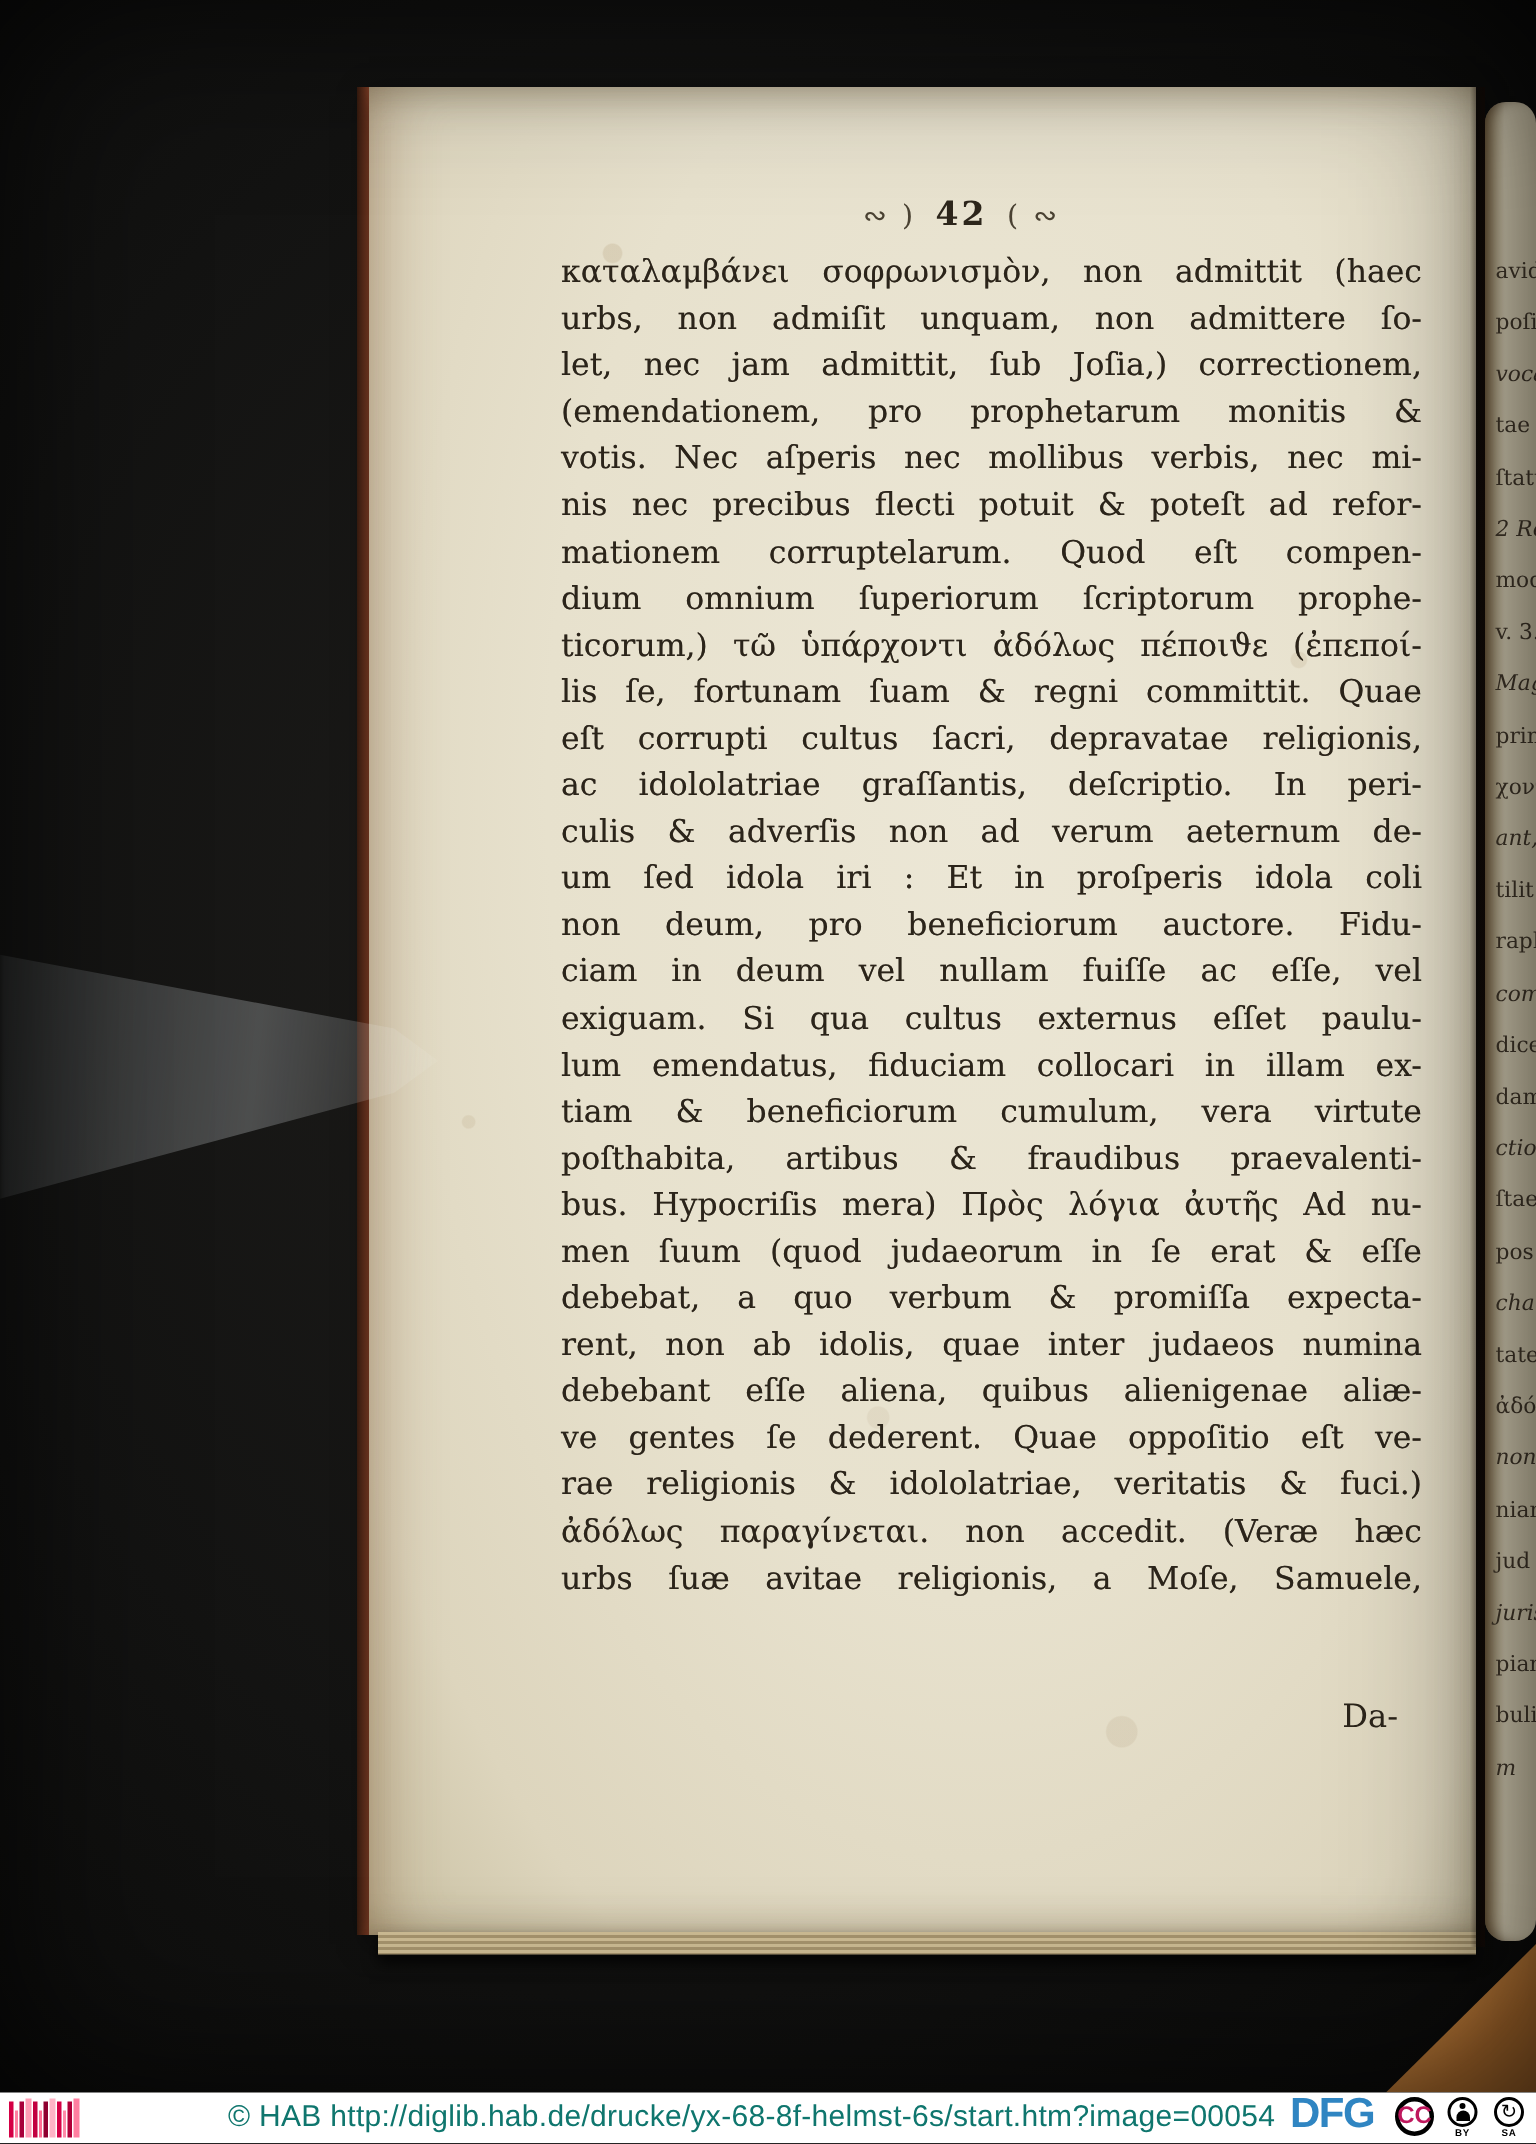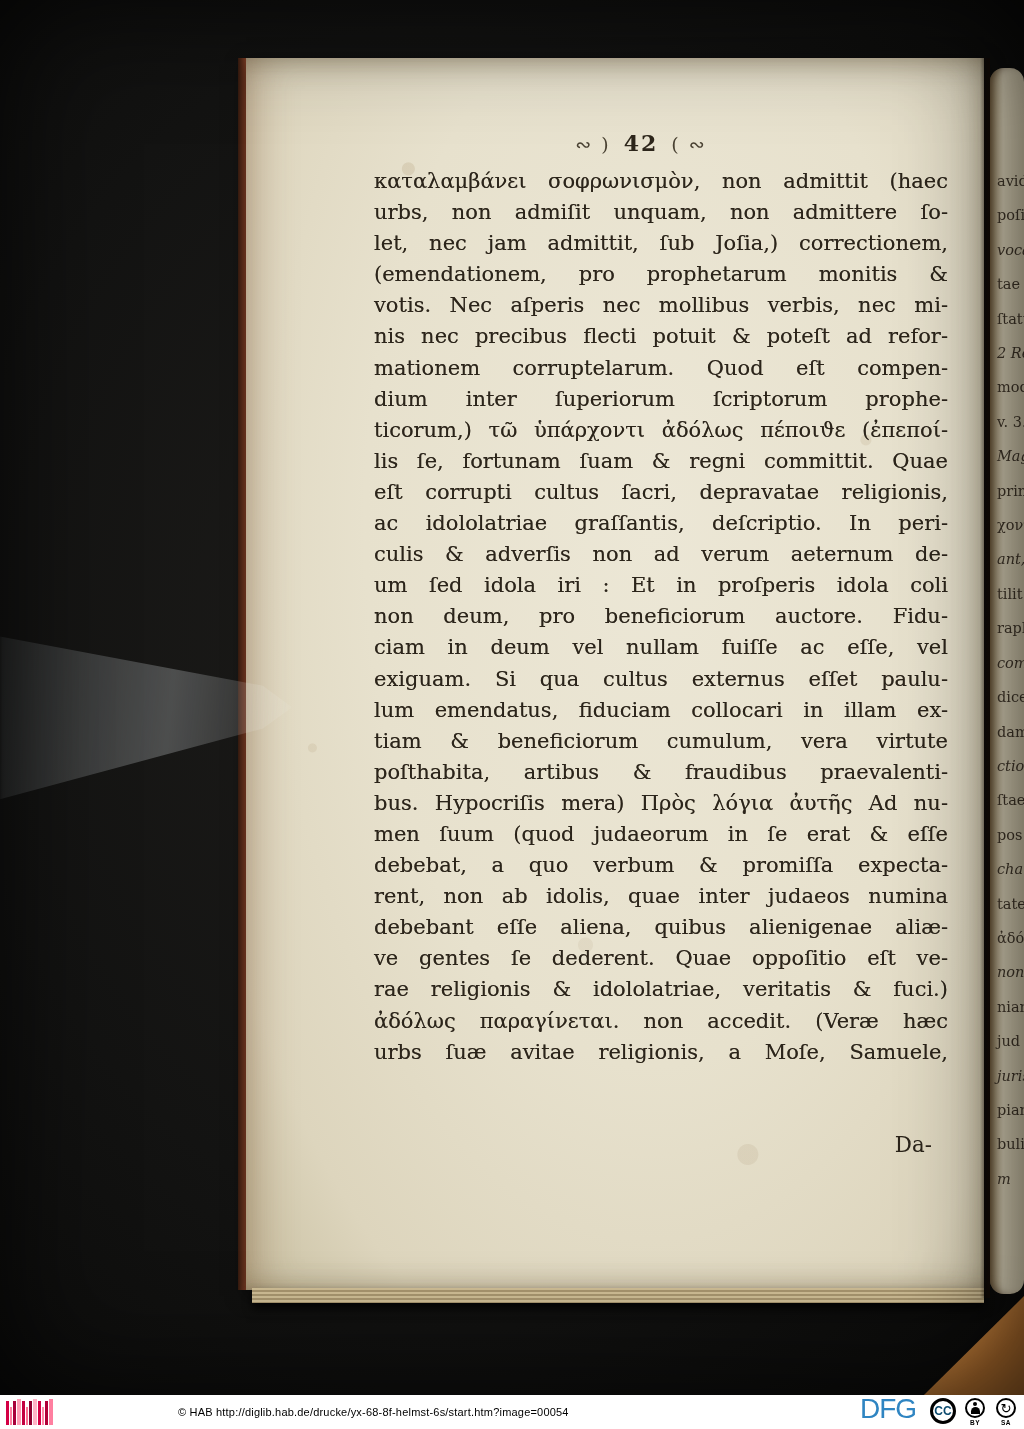--- a/index.html
+++ b/index.html
@@ -65,27 +65,27 @@
          filter:blur(2px);}
 
   
   .footer{position:absolute;left:0;right:0;bottom:0;height:34px;background:#ffffff;
          font-family:"Liberation Sans","DejaVu Sans",sans-serif;}
   .calibration{position:absolute;left:6px;bottom:4px;height:26px;display:flex;align-items:flex-end;gap:1px;}
   .cal-bar{width:3px;height:24px;}
   .cal-bar:nth-child(even){height:18px;width:2px;}
   .cal-bar:nth-child(4n){height:26px;width:4px;}
   .footer-text{position:absolute;left:152px;top:50%;transform:translateY(-50%);
-         font-size:11px;color:#000000;letter-spacing:0.2px;white-space:nowrap;margin-left:26px;}
-  .dfg{position:absolute;left:860px;top:-2px;font-size:28px;font-weight:normal;
+         font-size:20px;color:#0f766e;letter-spacing:0.2px;white-space:nowrap;}
+  .dfg{position:absolute;left:860px;top:-2px;font-size:28px;font-weight:bold;
          letter-spacing:-1px;color:#2f85c2;}
   .cc-badges{position:absolute;left:930px;top:3px;display:flex;gap:7px;align-items:flex-start;}
   .cc-circle{width:26px;height:26px;border:3px solid #000;border-radius:50%;
          display:flex;align-items:center;justify-content:center;
-         font-size:12px;font-weight:bold;color:#0c4a6e;box-sizing:border-box;}
+         font-size:16px;font-weight:bold;color:#be185d;box-sizing:border-box;}
   .mini{display:flex;flex-direction:column;align-items:center;width:24px;}
   .mini-circle{width:20px;height:20px;border:2px solid #000;border-radius:50%;
          display:flex;align-items:center;justify-content:center;box-sizing:border-box;
          font-size:12px;color:#000;position:relative;overflow:hidden;}
   .mini-label{font-size:6.5px;font-weight:bold;color:#000;margin-top:1px;letter-spacing:0.5px;}
   .person-icon{position:relative;width:12px;height:12px;}
   .person-icon::before{content:"";position:absolute;left:4px;top:0;width:4px;height:4px;border-radius:50%;background:#000;}
   .person-icon::after{content:"";position:absolute;left:1.5px;top:5px;width:9px;height:7px;border-radius:5px 5px 0 0;background:#000;}
   .sa-arrow{font-size:13px;line-height:1;font-family:"DejaVu Sans",sans-serif;}
 </style>
@@ -105,21 +105,21 @@
       </div>
 
       <div class="text-block">
           <div class="line">καταλαμβάνει σοφρωνισμὸν, non admittit (haec</div>
           <div class="line">urbs, non admiſit unquam, non admittere ſo-</div>
           <div class="line">let, nec jam admittit, ſub Joſia,) correctionem,</div>
           <div class="line">(emendationem, pro prophetarum monitis &amp;</div>
           <div class="line">votis.  Nec aſperis nec mollibus verbis, nec mi-</div>
           <div class="line">nis nec precibus flecti potuit &amp; poteſt ad refor-</div>
           <div class="line">mationem corruptelarum.  Quod eſt compen-</div>
-          <div class="line">dium inter ſuperiorum ſcriptorum prophe-</div>
+          <div class="line">dium omnium ſuperiorum ſcriptorum prophe-</div>
           <div class="line">ticorum,) τῶ ὑπάρχοντι ἀδόλως πέποιϑε (ἐπεποί-</div>
           <div class="line">lis ſe, fortunam ſuam &amp; regni committit.  Quae</div>
           <div class="line">eſt corrupti cultus ſacri, depravatae religionis,</div>
           <div class="line">ac idololatriae graſſantis, deſcriptio.  In peri-</div>
           <div class="line">culis &amp; adverſis non ad verum aeternum de-</div>
           <div class="line">um ſed idola iri :   Et in proſperis idola coli</div>
           <div class="line">non deum, pro beneficiorum auctore.  Fidu-</div>
           <div class="line">ciam in deum vel nullam fuiſſe ac eſſe, vel</div>
           <div class="line">exiguam.  Si qua cultus externus eſſet paulu-</div>
           <div class="line">lum emendatus, fiduciam collocari in illam ex-</div>

